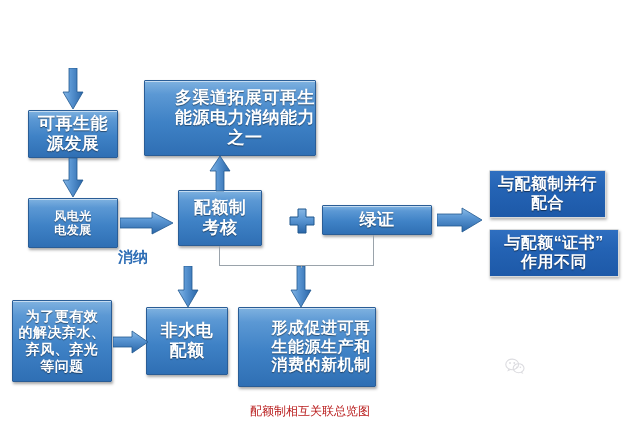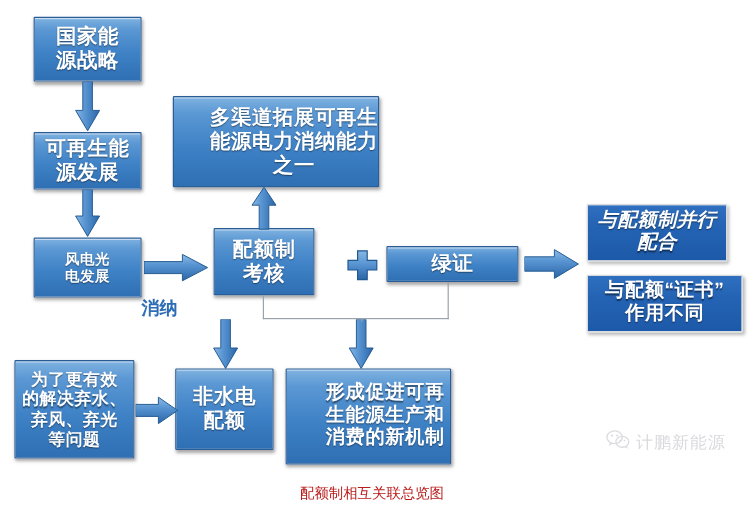--- a/index.html
+++ b/index.html
@@ -98,22 +98,20 @@
     font-size: 14px;
     letter-spacing: 1px;
     color: #dadade;
   }
 </style>
 </head>
 <body>
 
 <div id="canvas">
 
-  <div class="box blue" style="left:28px; top:14px; width:90px; height:54px; font-size:17px;">国家能
-源战略</div>
 
   <div class="box blue" style="left:28px; top:110px; width:90px; height:48px; font-size:17px;">可再生能
 源发展</div>
 
   <div class="box blue" style="left:28px; top:198px; width:90px; height:50px; font-size:12px;">风电光
 电发展</div>
 
   <div class="box blue" style="left:144px; top:80px; width:172px; height:76px; font-size:17px;padding-left:30px;">多渠道拓展可再生
 能源电力消纳能力
 之一</div>
@@ -128,21 +126,21 @@
 弃风、弃光
 等问题</div>
 
   <div class="box blue" style="left:146px; top:307px; width:82px; height:68px; font-size:17px;">非水电
 配额</div>
 
   <div class="box blue" style="left:238px; top:307px; width:138px; height:80px; font-size:16px;padding-left:28px;">形成促进可再
 生能源生产和
 消费的新机制</div>
 
-  <div class="box darkblue" style="left:489px; top:170px; width:117px; height:48px; font-size:16px;font-style:italic;">与配额制并行
+  <div class="box darkblue" style="left:489px; top:170px; width:117px; height:48px; font-size:16px;">与配额制并行
 配合</div>
 
   <div class="box darkblue" style="left:489px; top:229px; width:130px; height:48px; font-size:16px;">与配额“证书”
 作用不同</div>
 
   <div class="arrow" style="left:62px; top:68px; width:22px; height:42px;">
     <svg width="22" height="42" viewBox="0 0 22 42">
       <defs>
         <linearGradient id="gDown1" x1="0" y1="0" x2="1" y2="0">
           <stop offset="0%" stop-color="#87b7e4"></stop>
@@ -241,16 +239,15 @@
         <ellipse cx="7.2" cy="6.4" rx="6.4" ry="5.3" fill="none" stroke="#dcdce0" stroke-width="1.1"></ellipse>
         <path d="M3.6 10.6 L2.2 13.6 L5.4 12.0 Z" fill="#dcdce0"></path>
         <circle cx="5.0" cy="5.0" r="0.95" fill="#dcdce0"></circle>
         <circle cx="9.3" cy="5.0" r="0.95" fill="#dcdce0"></circle>
         <ellipse cx="13.6" cy="10.2" rx="5.4" ry="4.5" fill="none" stroke="#dcdce0" stroke-width="1.1"></ellipse>
         <path d="M17.0 13.5 L18.4 15.9 L15.6 14.7 Z" fill="#dcdce0"></path>
         <circle cx="11.9" cy="9.2" r="0.8" fill="#dcdce0"></circle>
         <circle cx="15.4" cy="9.2" r="0.8" fill="#dcdce0"></circle>
       </svg>
     </span>
-    <span class="wm-text">计鹏新能源</span>
   </div>
 
 </div>
 
 </body></html>

